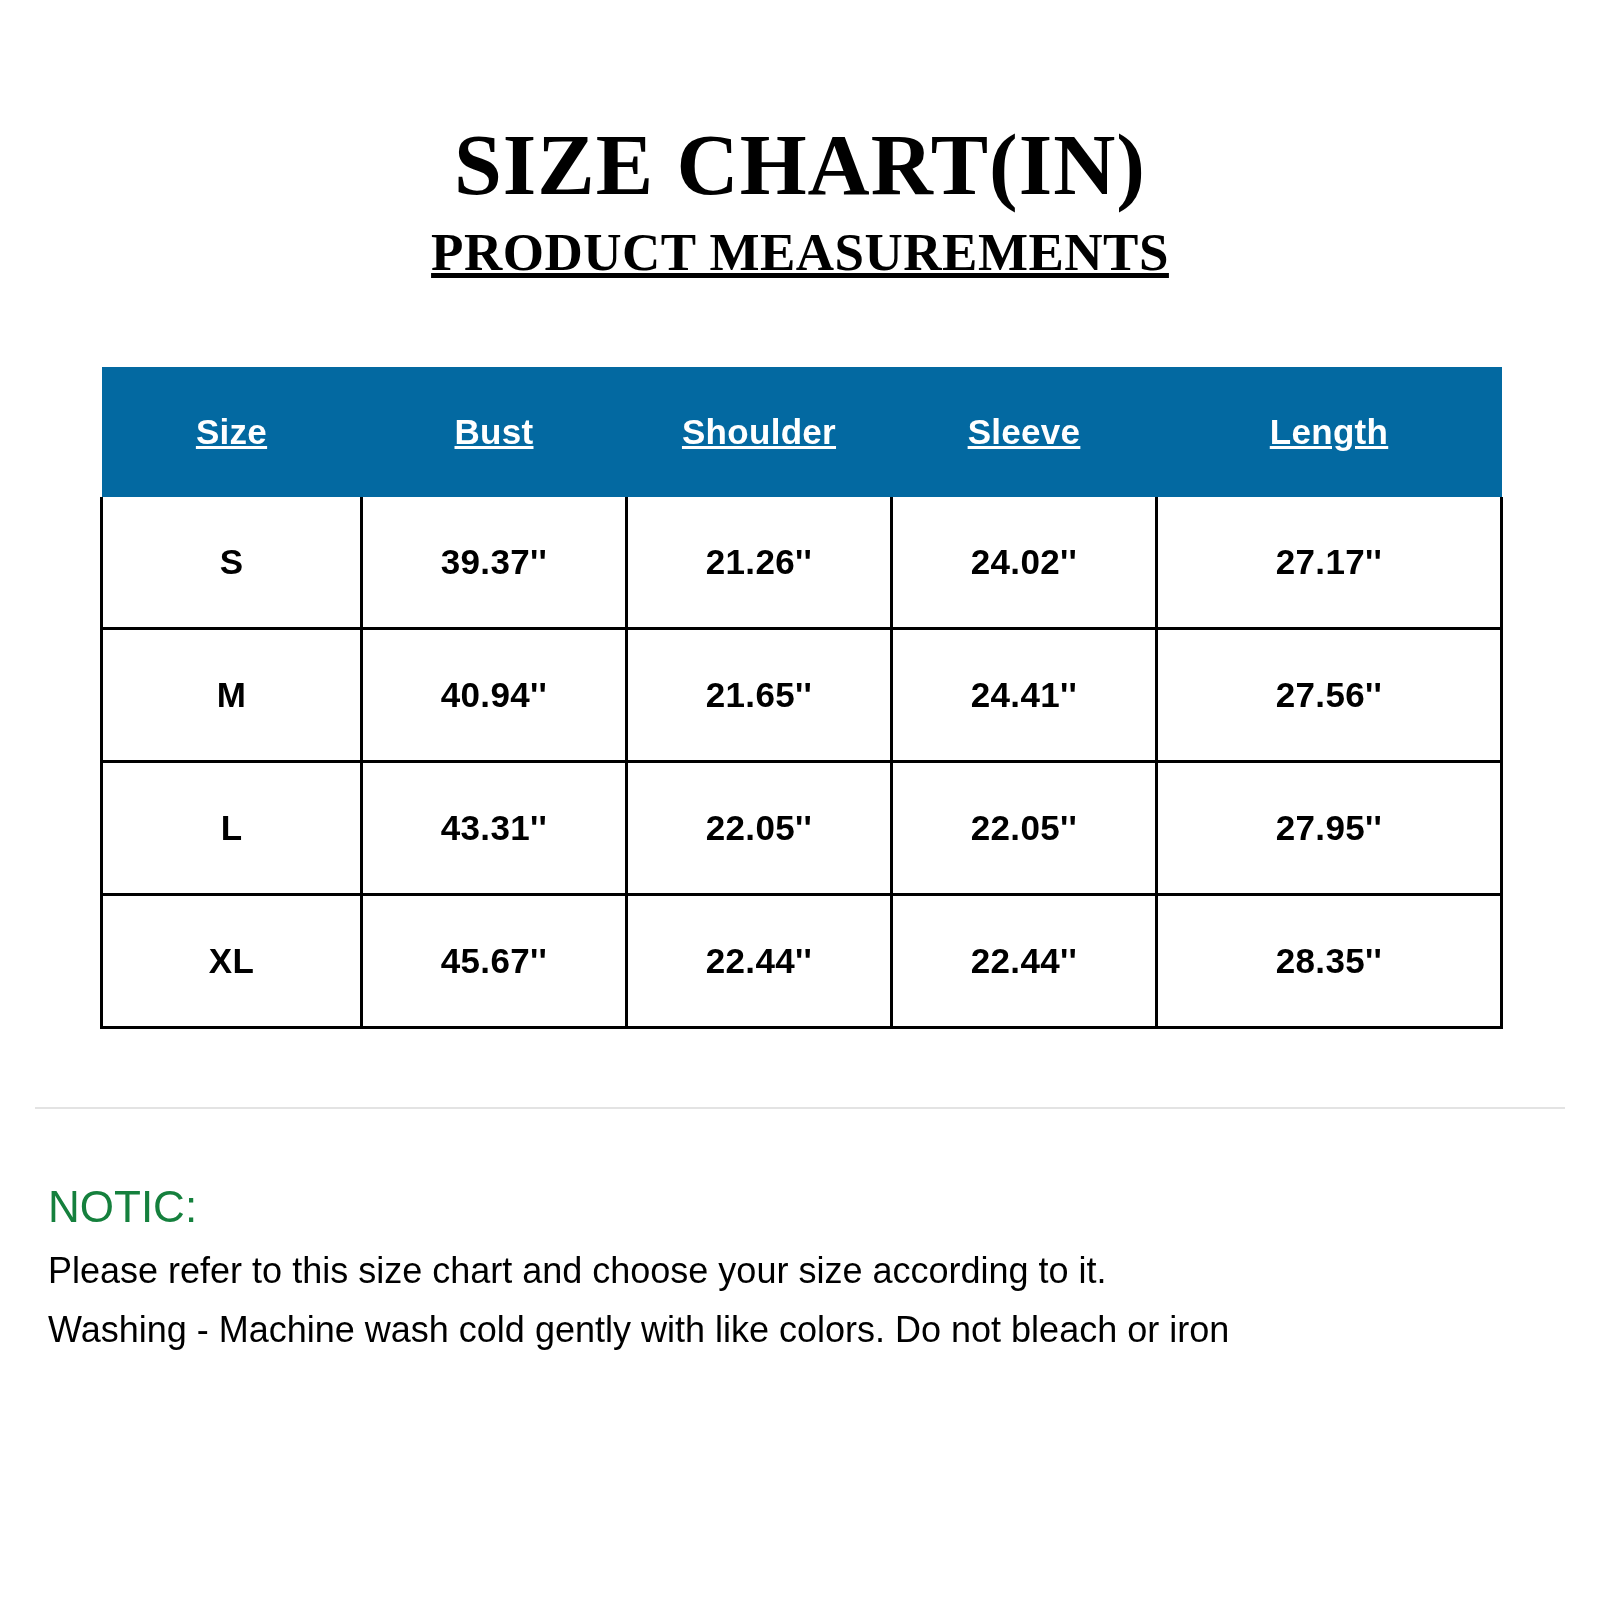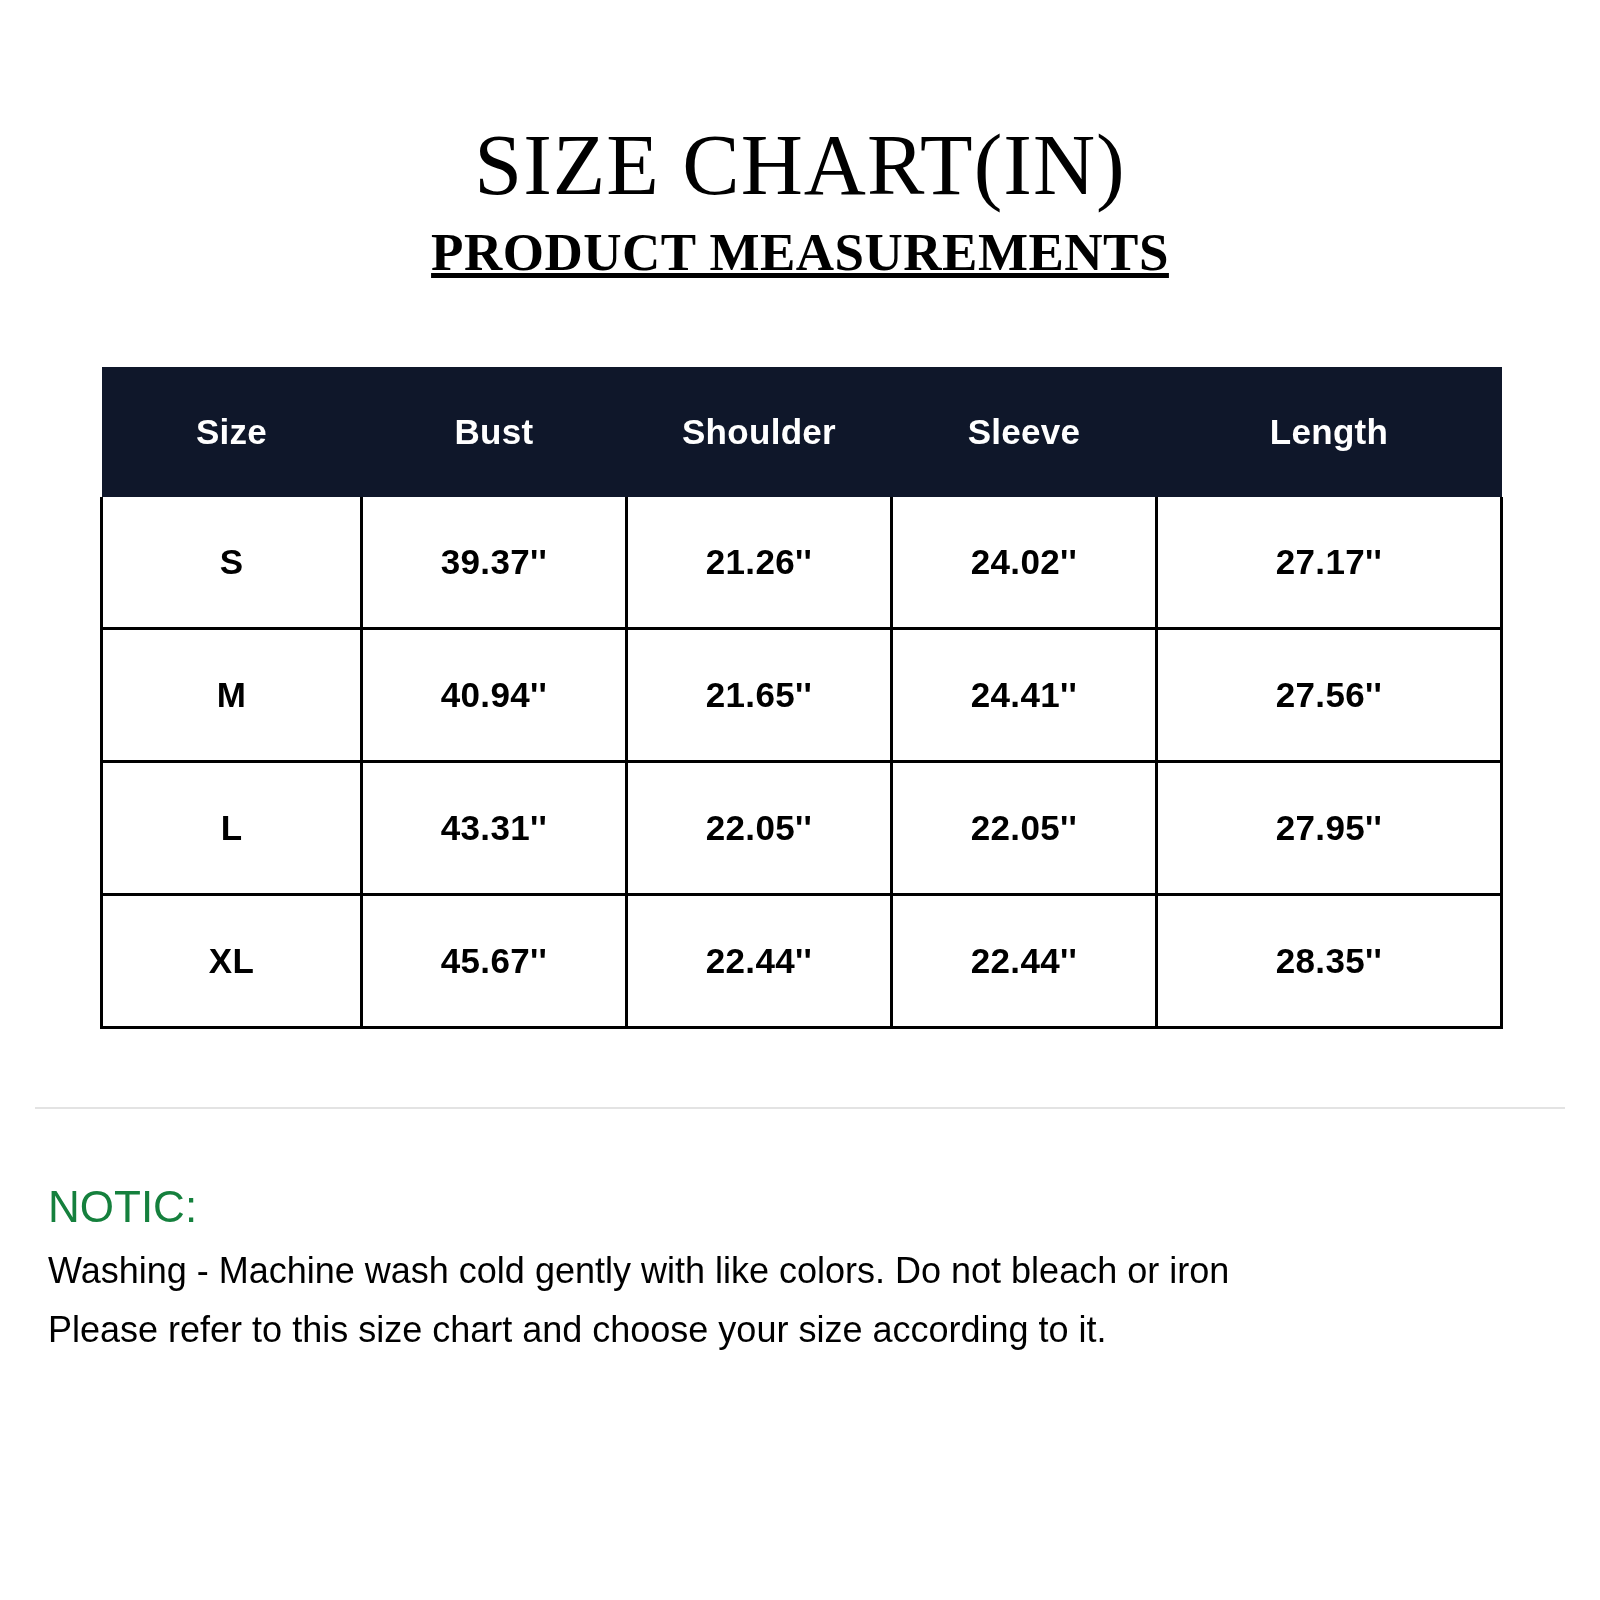--- a/index.html
+++ b/index.html
@@ -23,21 +23,21 @@
     position: relative;
   }
 
   
   .titles {
     text-align: center;
     padding-top: 122px;
   }
   .title-main {
     font-family: "Liberation Serif", serif;
-    font-weight: normal;
+    font-weight: bold;
     font-size: 86px;
     letter-spacing: 1px;
     line-height: 1.0;
     margin: 0;
     white-space: nowrap;
   }
   .title-sub {
     font-family: "Liberation Serif", serif;
     font-weight: bold;
     font-size: 53px;
@@ -53,29 +53,30 @@
     margin: 0 auto;
     width: 1400px;
     padding-top: 88px;
   }
   table.size-chart {
     width: 1400px;
     border-collapse: collapse;
     table-layout: fixed;
   }
   table.size-chart thead th {
-    background: #0f172a;
+    background: #0369a1;
     color: #ffffff;
     font-size: 35px;
     font-weight: bold;
     height: 128px;
     text-align: center;
     vertical-align: middle;
     border: none;
     letter-spacing: 0.3px;
+    text-decoration: underline;
   }
   table.size-chart tbody td {
     border: 3px solid #000000;
     height: 128px;
     text-align: center;
     vertical-align: middle;
     font-size: 35px;
     font-weight: bold;
     color: #000000;
     letter-spacing: 0.3px;
@@ -175,17 +176,17 @@
           <td>28.35''</td>
         </tr>
       </tbody>
     </table>
   </div>
 
   <div class="divider"></div>
 
   <div class="notice">
     <div class="notice-head">NOTIC:</div>
+    <div class="notice-line">Please refer to this size chart and choose your size according to it.</div>
     <div class="notice-line">Washing - Machine wash cold gently with like colors. Do not bleach or iron</div>
-    <div class="notice-line">Please refer to this size chart and choose your size according to it.</div>
   </div>
 
 </div>
 
 </body></html>

